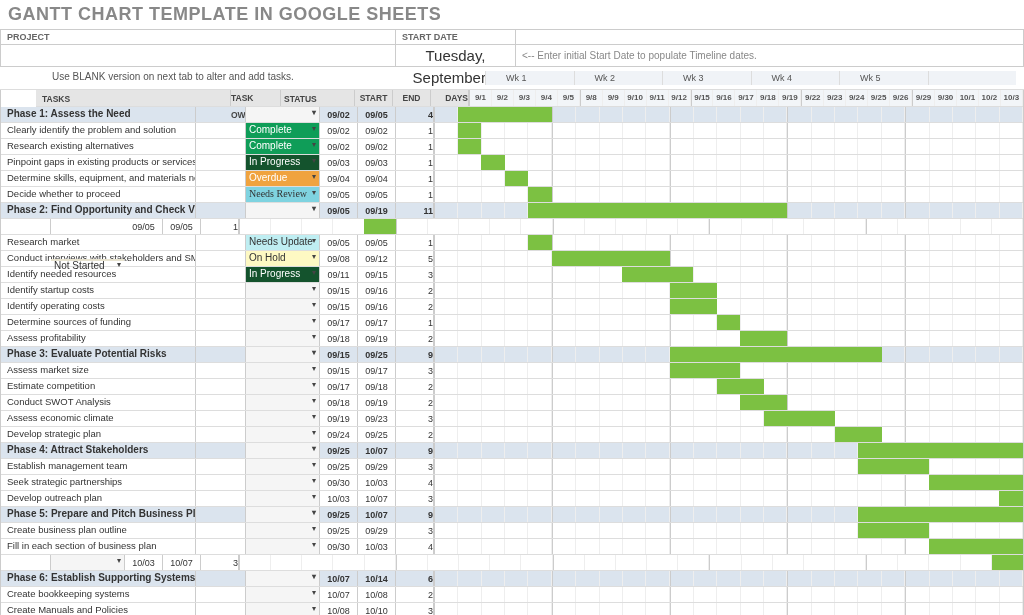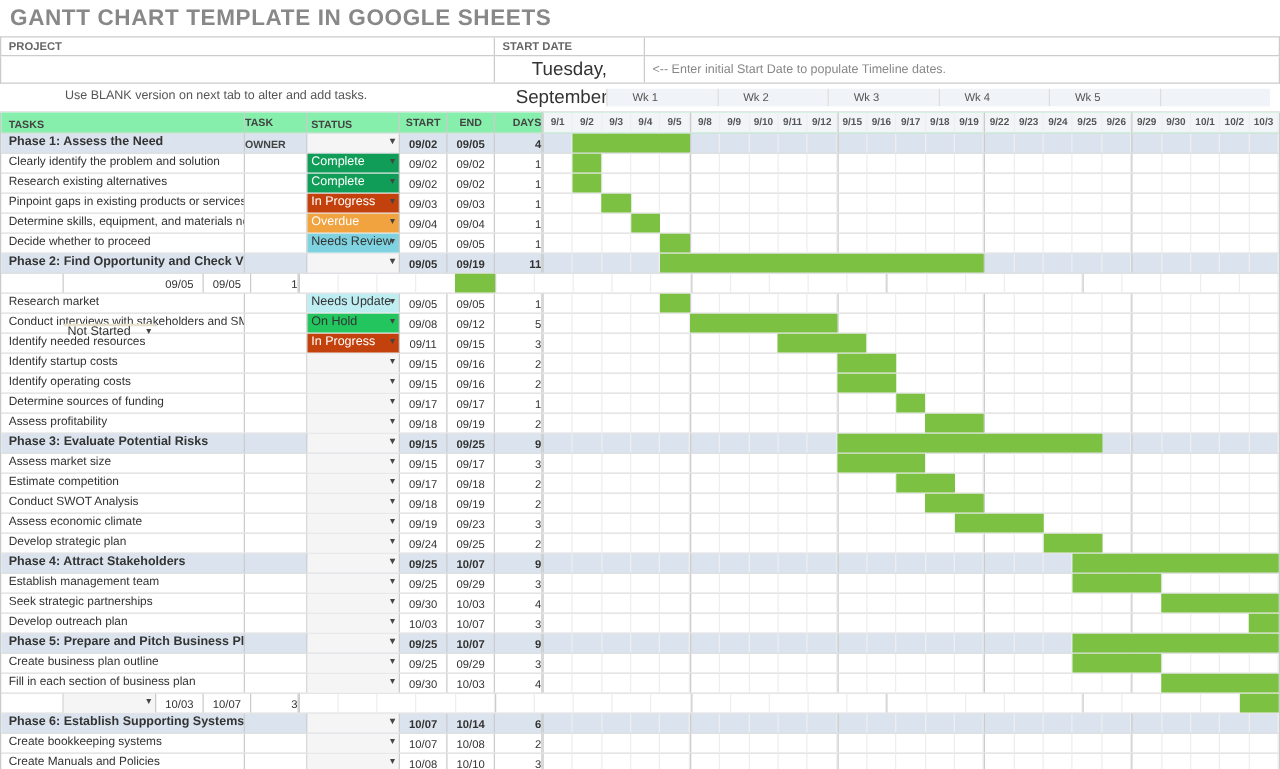--- a/index.html
+++ b/index.html
@@ -24,37 +24,37 @@
   .col-owner  { width: 50px;  border-right: 1px solid #ccc; }
   .col-status { width: 74px;  border-right: 1px solid #ccc; font-size: 10px; padding: 1px 3px; position: relative; }
   .col-start  { width: 38px;  border-right: 1px solid #ccc; text-align: center; font-size: 9px; line-height:16px; }
   .col-end    { width: 38px;  border-right: 1px solid #ccc; text-align: center; font-size: 9px; line-height:16px; }
   .col-days   { width: 38px;  border-right: 1px solid #ccc; text-align: right; font-size: 9px; line-height:16px; }
   .col-gantt  { flex: 1; position: relative; display: flex; }
   .tick { flex: 1; border-right: 1px solid #eee; }
   .tick.wkstart { border-left: 1px solid #ccc; }
   .bar { position: absolute; top: 0; bottom: 0; background: #7cc142; }
 
-  .head-row { background: #86efac; font-weight: bold; height: 17px; }
+  .head-row { background: #e5e5e5; font-weight: bold; height: 17px; margin-left: 35px; }
   .head-row .col-task, .head-row .col-owner, .head-row .col-status,
   .head-row .col-start, .head-row .col-end, .head-row .col-days { font-size: 8.5px; color:#444; text-transform: uppercase; line-height:17px; }
   .date-row { background: #f2f5f8; height:16px; }
   .date-row .tick { font-size: 8px; text-align: center; line-height:16px; color:#555; }
 
   .phase { background: #dbe4ee; font-weight: bold; }
   .phase .col-task { font-size: 10px; }
 
   .status-dd::after { content: "▾"; position: absolute; right: 3px; top: 1px; font-size: 8px; color: #444; }
-  .s-inprogress  { background: #c2410c; color: #fff; }
+  .s-inprogress  { background: #14532d; color: #fff; }
   .s-complete    { background: #0f9d58; color: #fff; }
   .s-overdue     { background: #f0a33f; color: #fff; }
-  .s-needsreview { background: #7fd3e0; }
+  .s-needsreview { background: #7fd3e0; font-family: Liberation Serif, serif; }
   .s-notstarted  { background: #e8e3cf; margin-top: 40px; }
   .s-needsupdate { background: #bfeef2; }
-  .s-onhold      { background: #22c55e; }
+  .s-onhold      { background: #fef9c3; }
   .s-blank       { background: #f5f5f5; }
 </style>
 </head>
 <body>
 
 <div class="title">GANTT CHART TEMPLATE IN GOOGLE SHEETS</div>
 
 <div class="header-row">
   <div class="header-cell-a">PROJECT</div>
   <div class="header-cell-b">START DATE</div>

